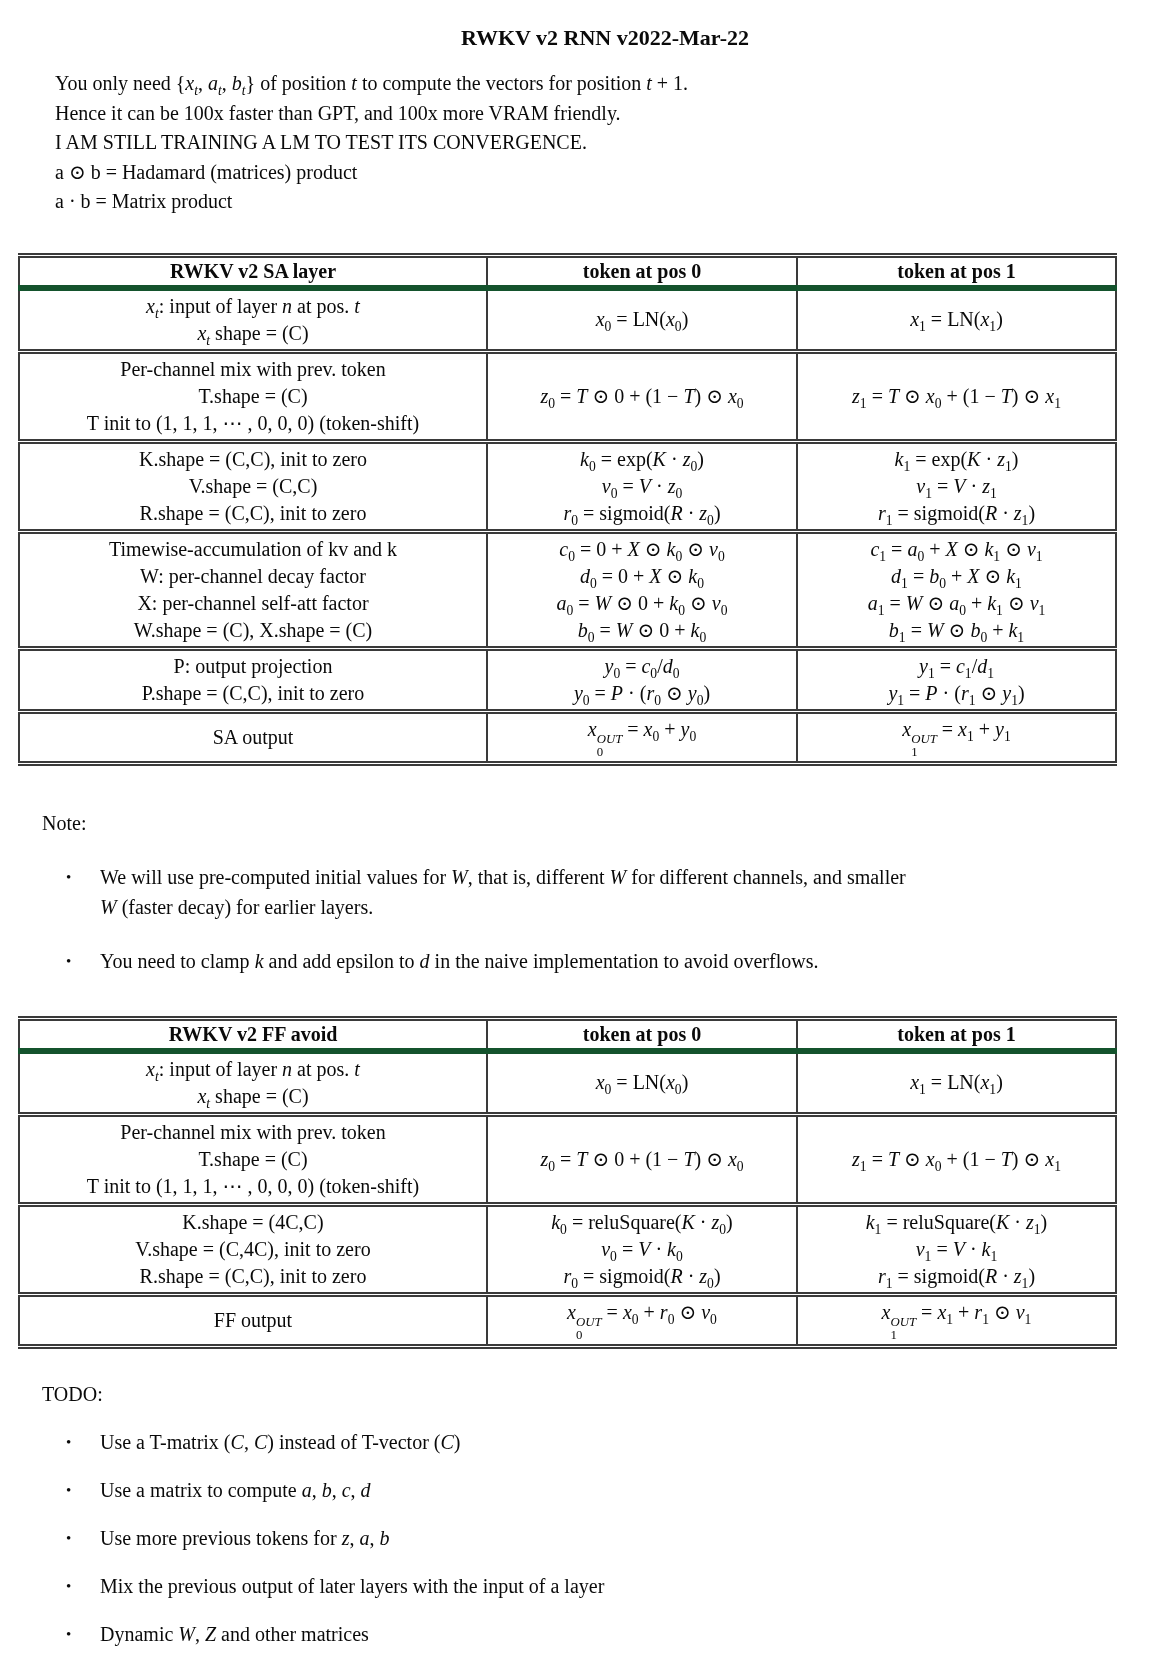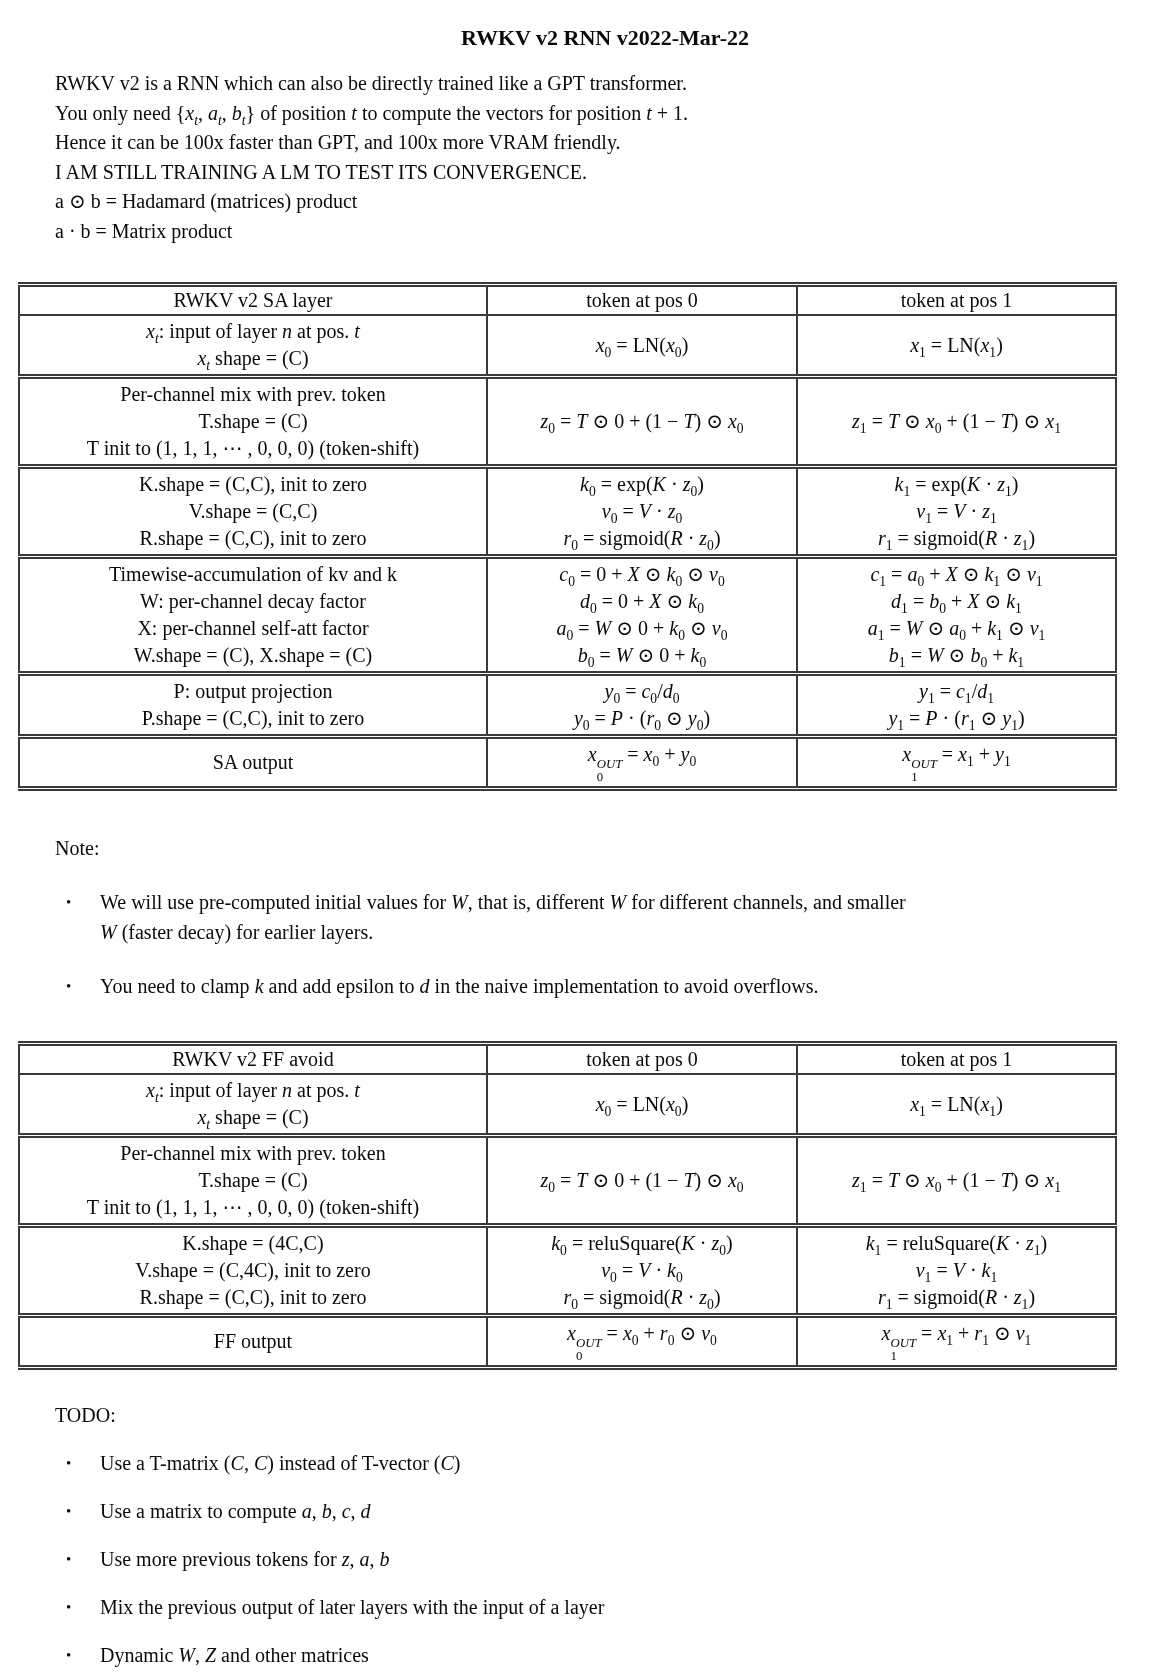--- a/index.html
+++ b/index.html
@@ -36,48 +36,47 @@
   table.layer-table col.c3{width:319px;}
   table.layer-table{
     border-left:2px solid #3a3a3a;border-right:2px solid #3a3a3a;
     border-top:5px double #3a3a3a;border-bottom:5px double #3a3a3a;
   }
   table.layer-table th,table.layer-table td{
     border:2px solid #3a3a3a;
     text-align:center;vertical-align:middle;
     padding:2px 6px;
   }
-  table.layer-table th{font-weight:normal;line-height:25px;padding:1px 4px;}
+  table.layer-table th{font-weight:bold;line-height:25px;padding:1px 4px;}
   table.layer-table td{line-height:27px;}
   table.layer-table tbody tr{border-top:5px double #3a3a3a;}
-  table.layer-table tbody tr:first-child{border-top:2px solid #14532d;}
+  table.layer-table tbody tr:first-child{border-top:6px solid #14532d;}
   table.layer-table .line{white-space:nowrap;}
   table.t2{margin-top:40px;}
 
-  .label{margin:42px 0 0 55px;line-height:30px;}
+  .label{margin:42px 0 0 42px;line-height:30px;}
   .label.todo{margin-top:30px;}
   .bullets{margin:0 0 0 62px;}
   .bullets .bullet{display:flex;margin-top:24px;}
   .bullets.todo .bullet{margin-top:18px;}
   .bullets .dot{
     width:34px;flex:0 0 34px;font-size:15px;line-height:30px;
     text-align:left;padding-left:4px;
   }
   .bullets .btext{flex:1 1 auto;}
   .bullets .btext .line{line-height:30px;white-space:nowrap;}
 </style>
 </head>
 <body>
 
 <main class="page">
 
   <h1 class="title">RWKV v2 RNN v2022-Mar-22</h1>
 
   <section class="intro">
-      <div class="line">RWKV v2 is a RNN which can also be directly trained like a GPT transformer.</div>
       <div class="line">You only need {<i>x<sub>t</sub></i>, <i>a<sub>t</sub></i>, <i>b<sub>t</sub></i>} of position <i>t</i> to compute the vectors for position <i>t</i> + 1.</div>
       <div class="line">Hence it can be 100x faster than GPT, and 100x more VRAM friendly.</div>
       <div class="line">I AM STILL TRAINING A LM TO TEST ITS CONVERGENCE.</div>
       <div class="line">a ⊙ b = Hadamard (matrices) product</div>
       <div class="line">a · b = Matrix product</div>
     </section>
 
   <table class="layer-table">
     <colgroup>
         <col class="c1">

